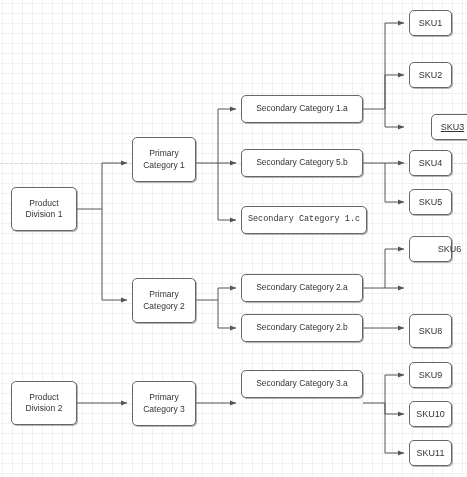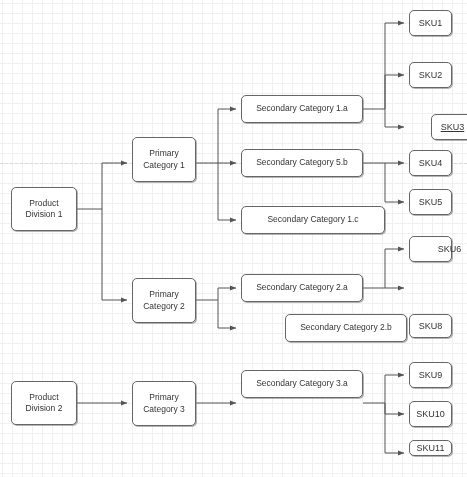--- a/index.html
+++ b/index.html
@@ -147,27 +147,27 @@
     <span class="node-label">Primary
 Category 3</span>
   </div>
 
   <div class="node node-secondary" style="left:241px; top:95px; width:122px; height:28px;">
     <span class="node-label">Secondary Category 1.a</span>
   </div>
   <div class="node node-secondary" style="left:241px; top:149px; width:122px; height:28px;">
     <span class="node-label">Secondary Category 5.b</span>
   </div>
-  <div class="node node-secondary" style="left:241px; top:206px; width:144px; height:28px;">
+  <div class="node node-secondary" style="left:241px; top:206px; width:126px; height:28px;font-family:Liberation Mono, monospace;">
     <span class="node-label">Secondary Category 1.c</span>
   </div>
   <div class="node node-secondary" style="left:241px; top:274px; width:122px; height:28px;">
     <span class="node-label">Secondary Category 2.a</span>
   </div>
-  <div class="node node-secondary" style="left:241px; top:314px; width:122px; height:28px;margin-left:44px;">
+  <div class="node node-secondary" style="left:241px; top:314px; width:122px; height:28px;">
     <span class="node-label">Secondary Category 2.b</span>
   </div>
   <div class="node node-secondary" style="left:241px; top:370px; width:122px; height:28px;">
     <span class="node-label">Secondary Category 3.a</span>
   </div>
 
   <div class="node node-sku" style="left:409px; top:10px; width:43px; height:26px;">
     <span class="node-label">SKU1</span>
   </div>
   <div class="node node-sku" style="left:409px; top:62px; width:43px; height:26px;">
@@ -178,26 +178,26 @@
   </div>
   <div class="node node-sku" style="left:409px; top:150px; width:43px; height:26px;">
     <span class="node-label">SKU4</span>
   </div>
   <div class="node node-sku" style="left:409px; top:189px; width:43px; height:26px;">
     <span class="node-label">SKU5</span>
   </div>
   <div class="node node-sku" style="left:409px; top:236px; width:43px; height:26px;padding-left:38px;">
     <span class="node-label">SKU6</span>
   </div>
-  <div class="node node-sku" style="left:409px; top:314px; width:43px; height:24px;">
+  <div class="node node-sku" style="left:409px; top:314px; width:43px; height:34px;">
     <span class="node-label">SKU8</span>
   </div>
   <div class="node node-sku" style="left:409px; top:362px; width:43px; height:26px;">
     <span class="node-label">SKU9</span>
   </div>
   <div class="node node-sku" style="left:409px; top:401px; width:43px; height:26px;">
     <span class="node-label">SKU10</span>
   </div>
-  <div class="node node-sku" style="left:409px; top:440px; width:43px; height:16px;">
+  <div class="node node-sku" style="left:409px; top:440px; width:43px; height:26px;">
     <span class="node-label">SKU11</span>
   </div>
 
 </div>
 
 </body></html>

